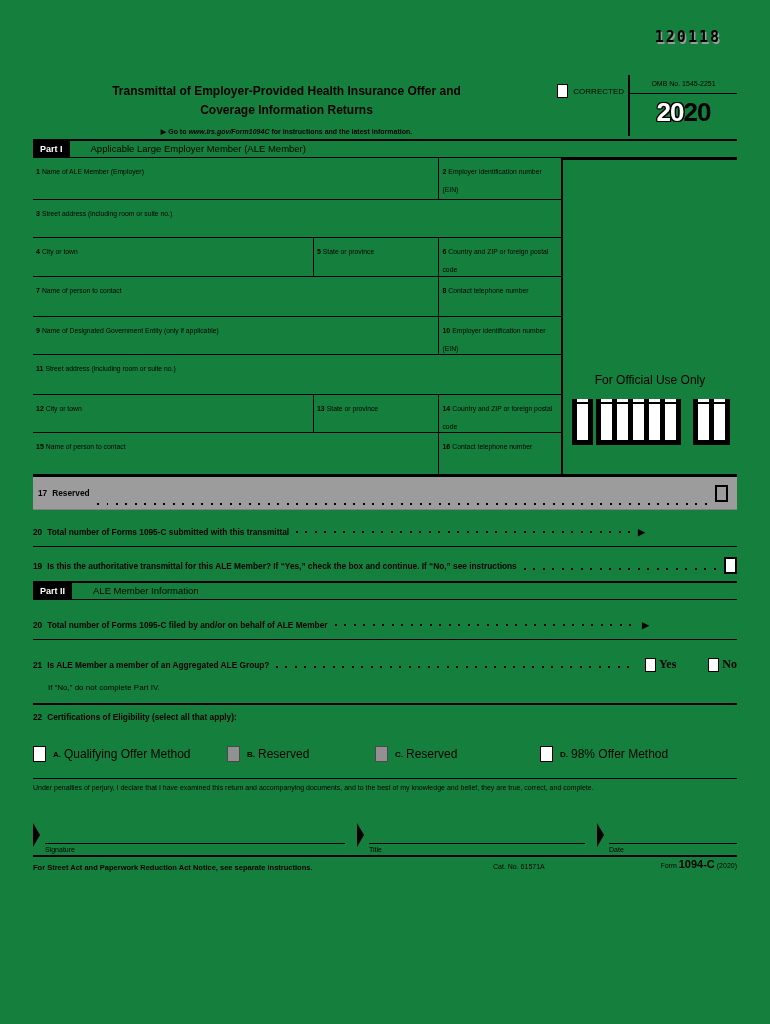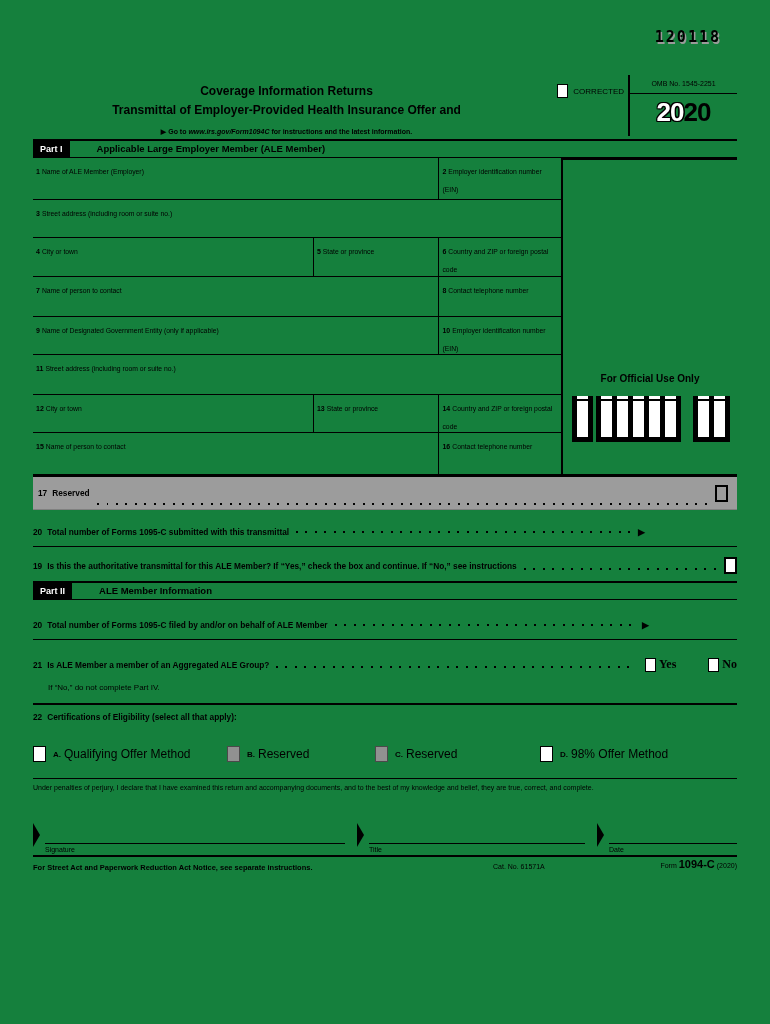--- a/index.html
+++ b/index.html
@@ -38,33 +38,33 @@
   .yr-outline {
     color:#fff;
     text-shadow:-1.2px -1.2px 0 #000, 1.2px -1.2px 0 #000, -1.2px 1.2px 0 #000,
                  1.2px 1.2px 0 #000, -1.2px 0 0 #000, 1.2px 0 0 #000,
                  0 -1.2px 0 #000, 0 1.2px 0 #000;
   }
 
   
   .part-bar { display:flex; align-items:stretch; border-top:2.5px solid #000; border-bottom:1.5px solid #000; margin-top:3px; }
   .part-label { background:#000; color:#fff; font-weight:bold; font-size:9px; padding:2px 7px 3px; display:flex; align-items:center; }
-  .part-title { font-weight:bold; font-size:9.5px; margin-left:27px; align-self:center; padding:2px 0 3px; }
+  .part-title { font-weight:normal; font-size:9.5px; margin-left:21px; align-self:center; padding:2px 0 3px; }
 
   
   .p1-body { display:flex; }
   .p1-table { width:530px; border-right:2px solid #000; }
   .trow { display:flex; border-bottom:1.5px solid #000; }
   .trow:last-child { border-bottom:none; }
   .tcell { padding:2px 3px; overflow:hidden; }
   .tcell + .tcell { border-left:1.5px solid #000; }
   .fnum { font-weight:bold; font-size:7px; margin-right:2px; }
   .flabel { font-size:6.8px; }
   .ofu-col { flex:1; border-top:2px solid #000; display:flex; flex-direction:column; }
-  .ofu-title { font-weight:bold; font-size:10px; text-align:center; margin-top:213px; }
+  .ofu-title { font-weight:normal; font-size:12px; text-align:center; margin-top:213px; }
   .ofu-boxes { display:flex; align-items:flex-start; margin:12px 0 0 9px; }
   .ofu-box { width:21px; height:46px; background:#000; position:relative; margin-left:-5px; }
   .ofu-box.ml0 { margin-left:0; }
   .ofu-box::before { content:""; position:absolute; left:5px; right:5px; top:5px; bottom:5px; background:#fff; }
   .ofu-box::after  { content:""; position:absolute; left:5px; right:5px; top:0; height:3px; background:#fff; }
   .ofu-gap-s { width:3px; }
   .ofu-gap { width:12px; }
 
   
   .iline { display:flex; align-items:center; font-size:8.3px; font-weight:bold; }
@@ -125,22 +125,22 @@
 <body>
 
 <div class="page">
   <div class="barcode">120118</div>
 
   <div class="content">
 
     <div class="header">
       <div class="h-center">
         <div class="titles">
+          <div>Transmittal of Employer-Provided Health Insurance Offer and</div>
           <div>Coverage Information Returns</div>
-          <div>Transmittal of Employer-Provided Health Insurance Offer and</div>
         </div>
         <div class="goto">
           <span class="tri">▶</span><span>Go to </span><i>www.irs.gov/Form1094C</i><span> for instructions and the latest information.</span>
         </div>
         <div class="corrected">
           <span class="cb"></span>
           <span class="corrected-label">CORRECTED</span>
         </div>
       </div>
       <div class="h-right">

